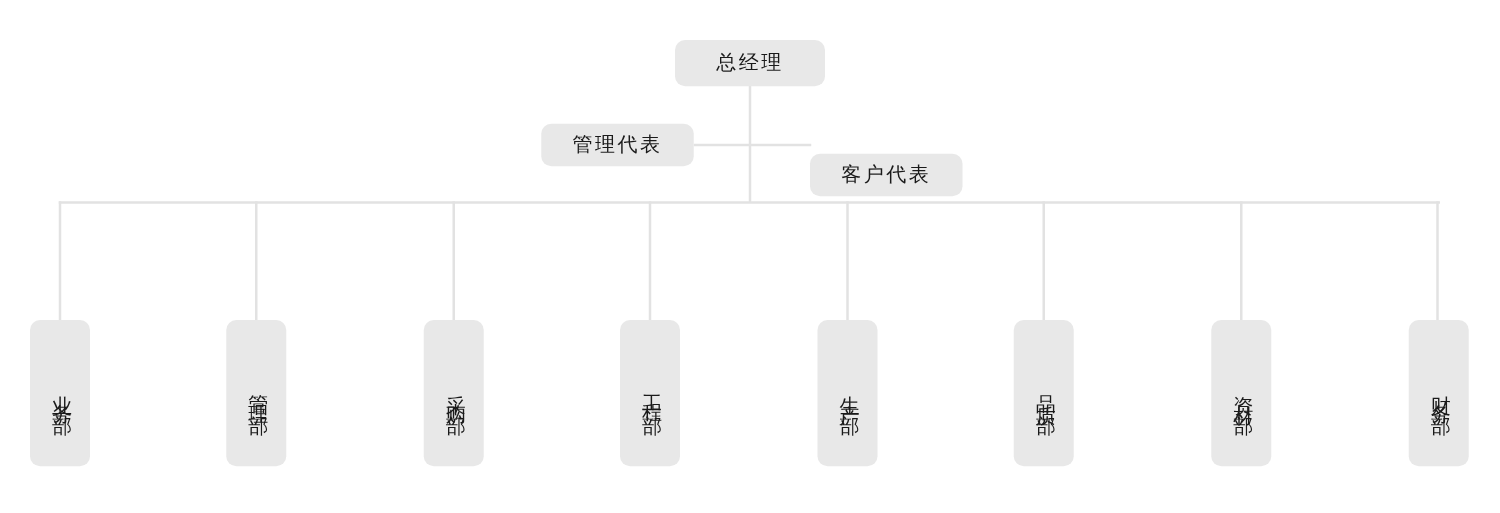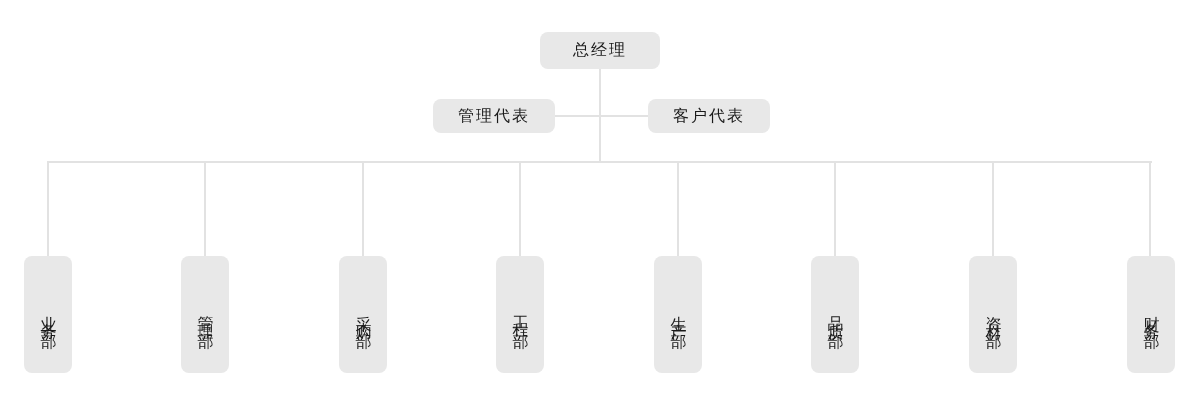--- a/index.html
+++ b/index.html
@@ -36,21 +36,21 @@
     left: 540px;
     top: 32px;
     width: 120px;
   }
   .node-l2 {
     top: 99px;
     width: 122px;
     height: 34px;
   }
   .node-mgmt-rep { left: 433px; }
-  .node-cust-rep { left: 648px; }
+  .node-cust-rep { left: 648px; margin-top: 24px; }
   .dept-node {
     top: 256px;
     width: 48px;
     height: 117px;
   }
   .dept-label {
     writing-mode: vertical-rl;
     text-orientation: upright;
     letter-spacing: 8px;
     font-size: 16px;

